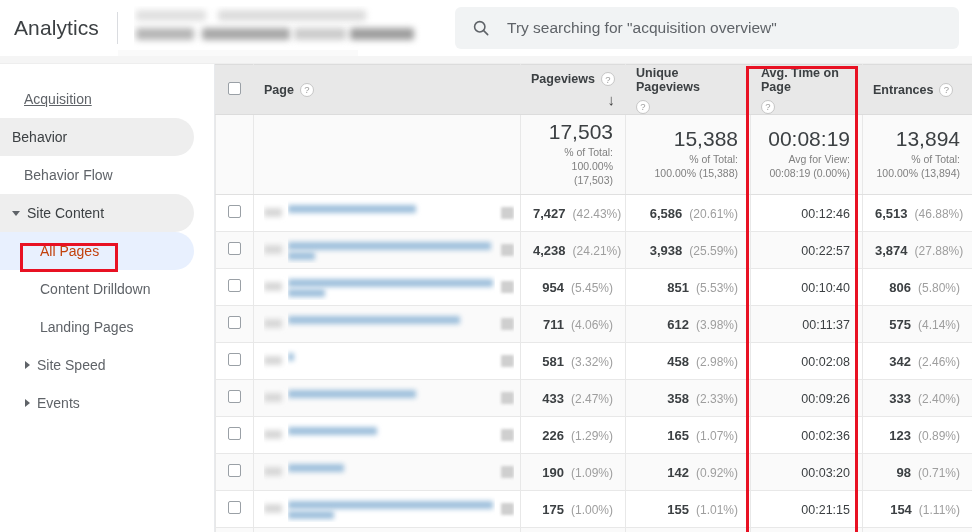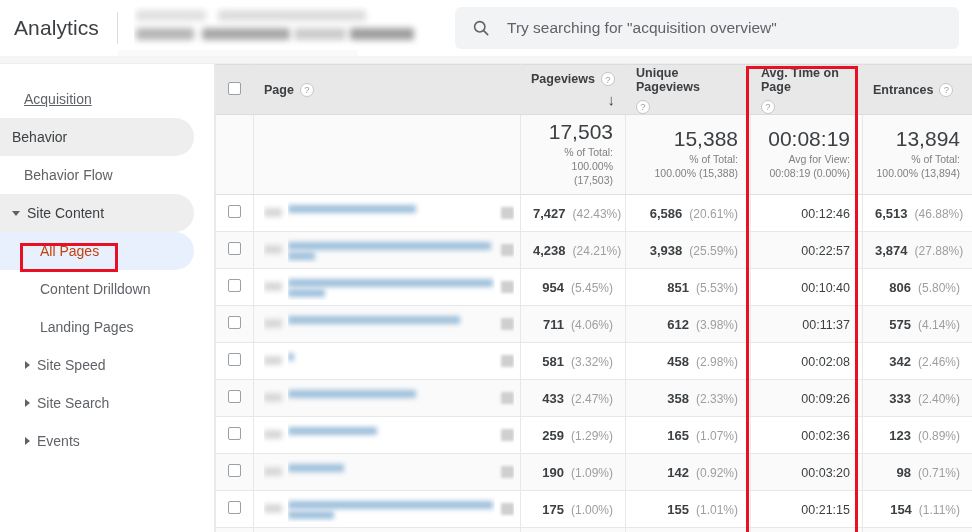--- a/index.html
+++ b/index.html
@@ -188,24 +188,20 @@
         </div>
         <div class="nav-item nav-sub2">
           <span class="lbl">Landing Pages</span>
         </div>
         <div class="nav-item nav-sub">
           <span class="caret-r"></span>
           <span class="lbl">Site Speed</span>
         </div>
         <div class="nav-item nav-sub">
           <span class="caret-r"></span>
-          <span class="lbl">Site Search</span>
-        </div>
-        <div class="nav-item nav-sub">
-          <span class="caret-r"></span>
           <span class="lbl">Events</span>
         </div>
       </div>
   </div>
 
   <div class="table-wrap">
     <table>
       <colgroup>
         <col style="width:38px">
           <col style="width:267px">
@@ -387,21 +383,21 @@
             <td class="td-chk"><span class="chk"></span></td>
             <td class="td-page">
               <div class="pagecell">
                 <span class="idxblur"></span>
                 <span class="linkblur">
                   <i style="left: 0px; top: 5px; width: 43%;"></i>
                 </span>
                 <span class="endico"></span>
               </div>
             </td>
-            <td class="td-num"><span class="val">259</span><span class="pct">(1.29%)</span></td>
+            <td class="td-num"><span class="val">226</span><span class="pct">(1.29%)</span></td>
             <td class="td-num"><span class="val">165</span><span class="pct">(1.07%)</span></td>
             <td class="td-num"><span class="val-time">00:02:36</span></td>
             <td class="td-num"><span class="val">123</span><span class="pct">(0.89%)</span></td>
           </tr>
           <tr>
             <td class="td-chk"><span class="chk"></span></td>
             <td class="td-page">
               <div class="pagecell">
                 <span class="idxblur"></span>
                 <span class="linkblur">

